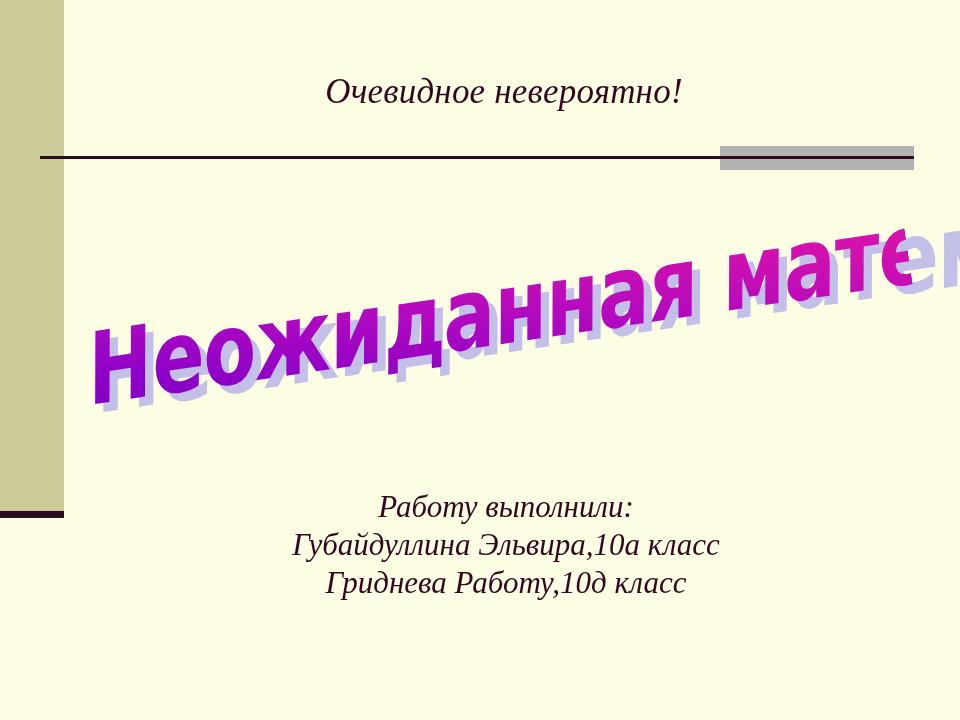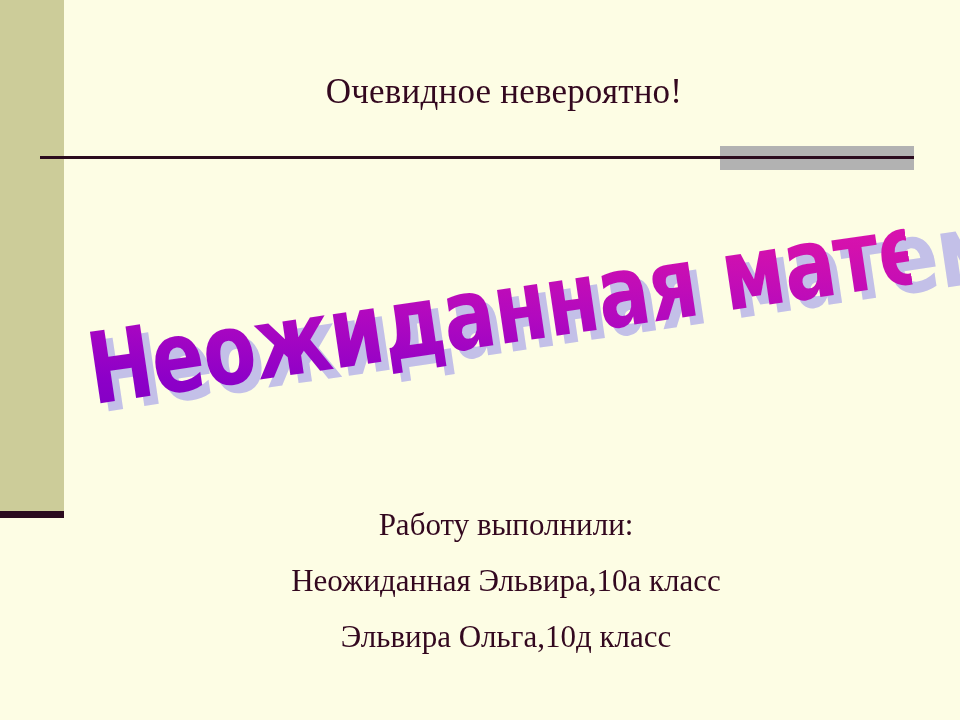--- a/index.html
+++ b/index.html
@@ -7,20 +7,21 @@
     padding: 0;
     background: #ffffff;
   }
   #slide {
     position: relative;
     width: 960px;
     height: 720px;
     overflow: hidden;
     background: #fdfde4;
     font-family: "Liberation Serif", "DejaVu Serif", serif;
+    font-style: italic;
   }
 
   
   #side-band {
     position: absolute;
     left: 0;
     top: 0;
     width: 64px;
     height: 511px;
     background: #cccc99;
@@ -117,21 +118,21 @@
   #byline {
     position: absolute;
     left: 64px;
     top: 488px;
     width: 884px;
     text-align: center;
     color: #33081f;
     font-size: 31px;
     line-height: 38px;
   }
-  #byline .line { white-space: nowrap; margin-top: 18px; }
+  #byline .line { white-space: nowrap; }
 </style>
 </head>
 <body>
 
 <div id="slide">
 
   <div id="side-band"></div>
   <div id="side-band-cap"></div>
 
   <div id="slide-title">Очевидное невероятно!</div>
@@ -141,17 +142,17 @@
 
   <div id="wordart-wrap">
     <div id="wordart">
       <div class="wa-layer" id="wa-shadow">Неожиданная математика</div>
       <div class="wa-layer" id="wa-main">Неожиданная математика</div>
     </div>
   </div>
 
   <div id="byline">
     <div class="line">Работу выполнили:</div>
-    <div class="line">Неожиданная Эльвира,10а класс</div>
-    <div class="line">Эльвира Ольга,10д класс</div>
+    <div class="line">Губайдуллина Эльвира,10а класс</div>
+    <div class="line">Гриднева Работу,10д класс</div>
   </div>
 
 </div>
 
 </body></html>

